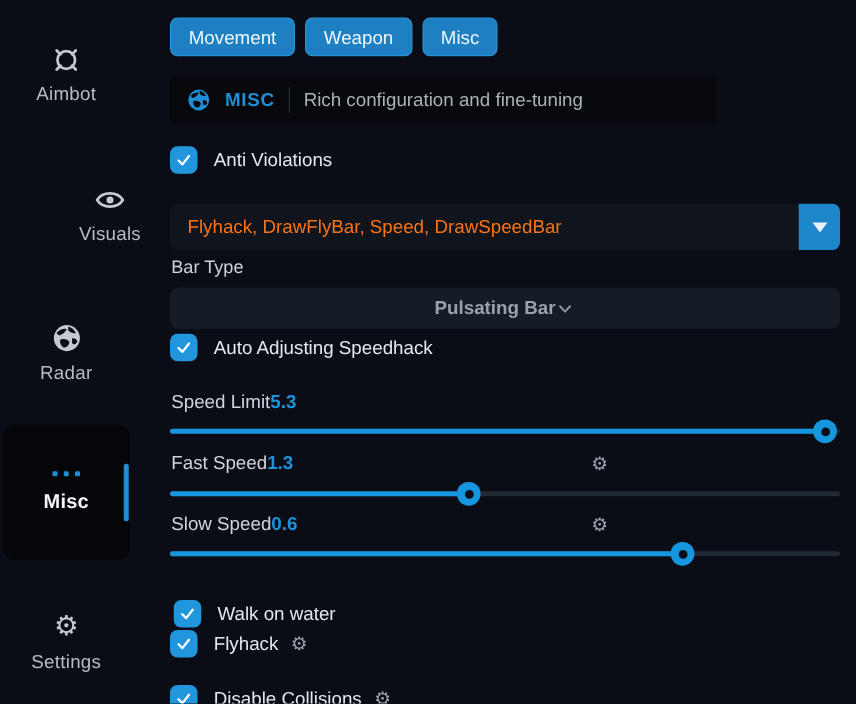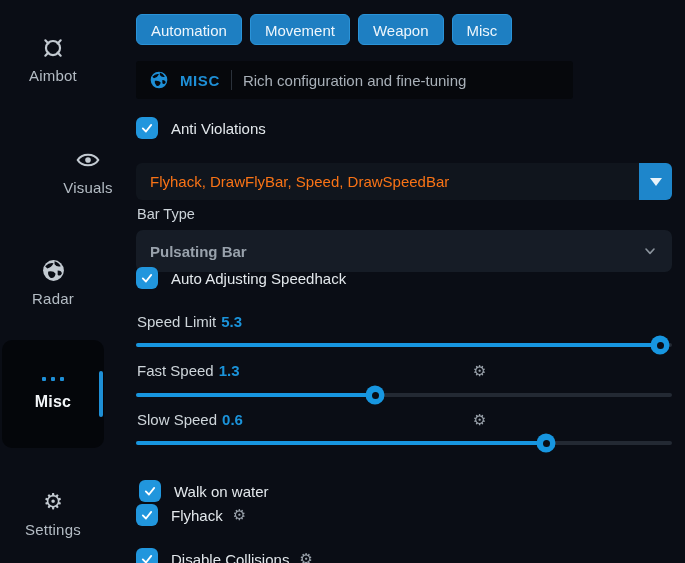--- a/index.html
+++ b/index.html
@@ -32,25 +32,25 @@
             align-items:center;justify-content:center;cursor:pointer;flex:none;}
   .row-gear{color:#9aa2ab;font-size:15px;margin-left:9px;cursor:pointer;}
   .multiselect{position:absolute;top:163px;left:0;width:536px;height:37px;background:#10151d;
                border-radius:6px;display:flex;align-items:center;padding-left:14px;box-sizing:border-box;
                color:#f97316;font-size:15px;cursor:pointer;}
   .ms-btn{position:absolute;right:0;top:0;width:33px;height:37px;background:#1e86cb;
           border-radius:0 6px 6px 0;display:flex;align-items:center;justify-content:center;cursor:pointer;}
   .tri-down{width:0;height:0;border-left:6px solid transparent;border-right:6px solid transparent;
             border-top:8px solid #e8f3fa;}
   .field-label{position:absolute;left:1px;color:#ccd3d9;font-size:14.5px;}
-  .select{position:absolute;top:230px;left:0;width:536px;height:42px;background:#161c26;border-radius:7px;
+  .select{position:absolute;top:230px;left:0;width:536px;height:33px;background:#161c26;border-radius:7px;
           display:flex;align-items:center;padding:0 14px;box-sizing:border-box;cursor:pointer;
-          color:#99a2ac;font-size:15px;font-weight:700;justify-content:space-between;}
+          color:#99a2ac;font-size:15px;font-weight:700;justify-content:center;}
   .slider-label{position:absolute;left:1px;color:#ced5da;font-size:15px;}
-  .slider-label b{color:#1b93da;margin-left:5px;}
+  .slider-label b{color:#1b93da;}
   .slider-gear{position:absolute;left:337px;color:#9aa2ab;font-size:15px;cursor:pointer;}
   .track{position:absolute;left:0;width:536px;height:4px;background:#232933;border-radius:2px;cursor:pointer;}
   .fill{height:100%;background:#1796e0;border-radius:2px;}
   .handle{position:absolute;top:50%;transform:translate(-50%,-50%);width:19px;height:19px;
           border-radius:50%;background:#1796e0;cursor:grab;}
   .handle::after{content:"";position:absolute;left:50%;top:50%;transform:translate(-50%,-50%);
                  width:7px;height:7px;border-radius:50%;background:#0a0d15;}
 </style>
 </head>
 <body>
@@ -106,21 +106,20 @@
 
     <div class="side-item" style="top:489px;">
       <span class="icon gear-glyph" style="font-size:22px;color:#c3cad1;line-height:26px;">⚙</span>
       <span class="lbl">Settings</span>
     </div>
   </div>
 
   <div class="main">
 
     <div class="tabs">
-      <div class="tab">Automation</div>
       <div class="tab">Movement</div>
       <div class="tab">Weapon</div>
       <div class="tab">Misc</div>
     </div>
 
     <div class="header-bar">
       <span style="display:flex;">
         <svg width="20" height="20" viewBox="0 0 24 24">
             <circle cx="12" cy="12" r="10" fill="#1e8fd6"></circle>
             <path d="M4 8 Q8 4 12 5 Q10 9 6 10 Z M13 3 Q17 4 19 8 Q15 9 13 6 Z M7 13 Q12 12 14 15 Q13 20 9 19 Q6 16 7 13 Z M16 12 Q20 12 20 15 Q18 18 16 16 Z" fill="#06080c"></path>

